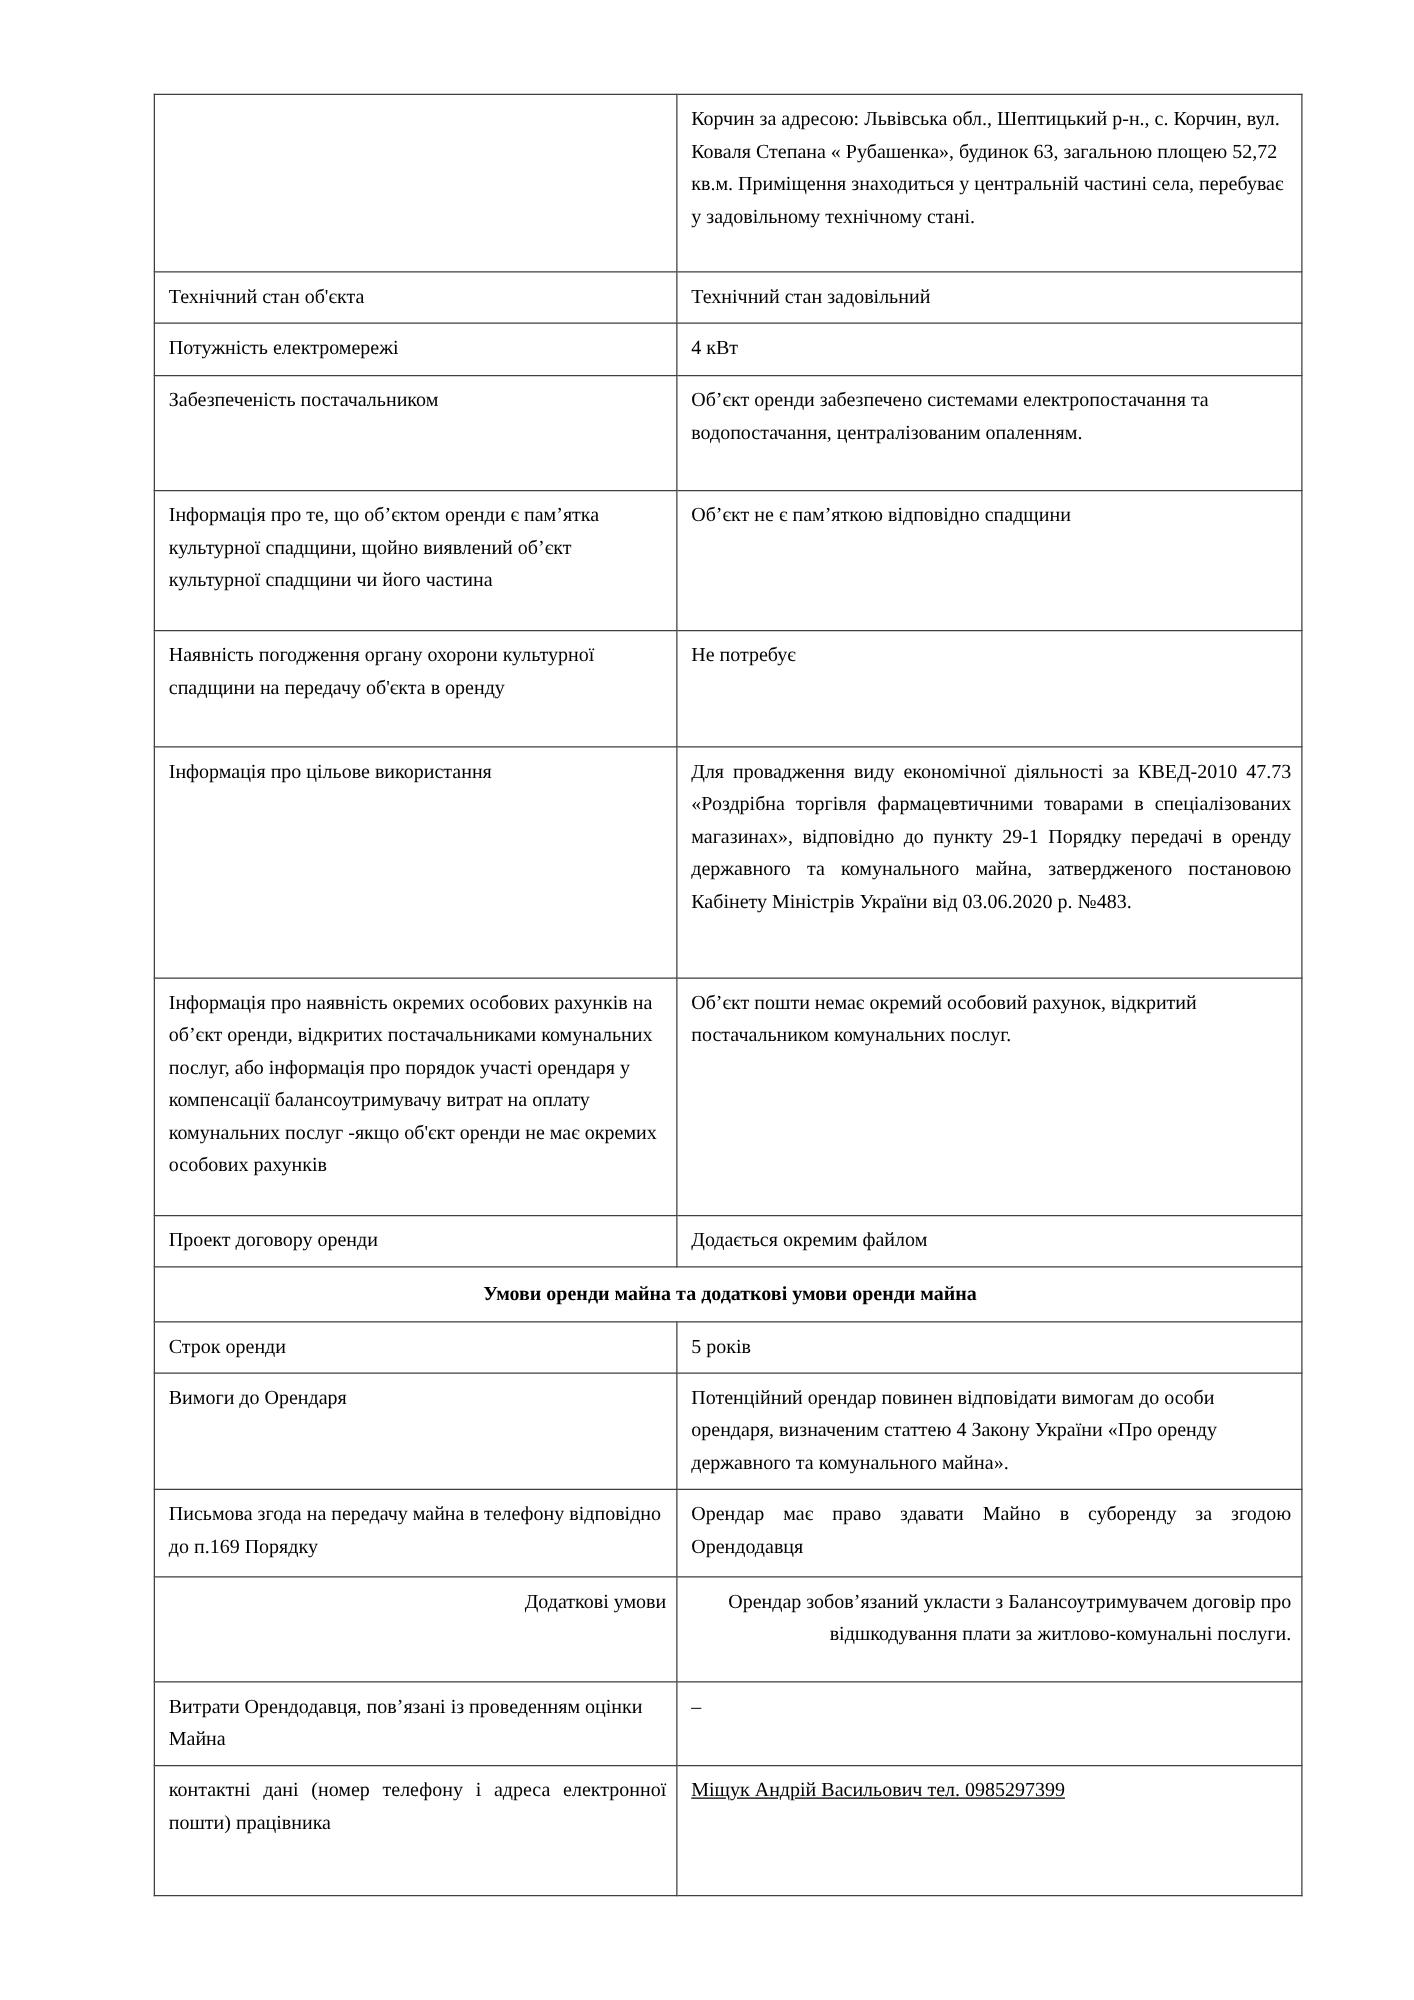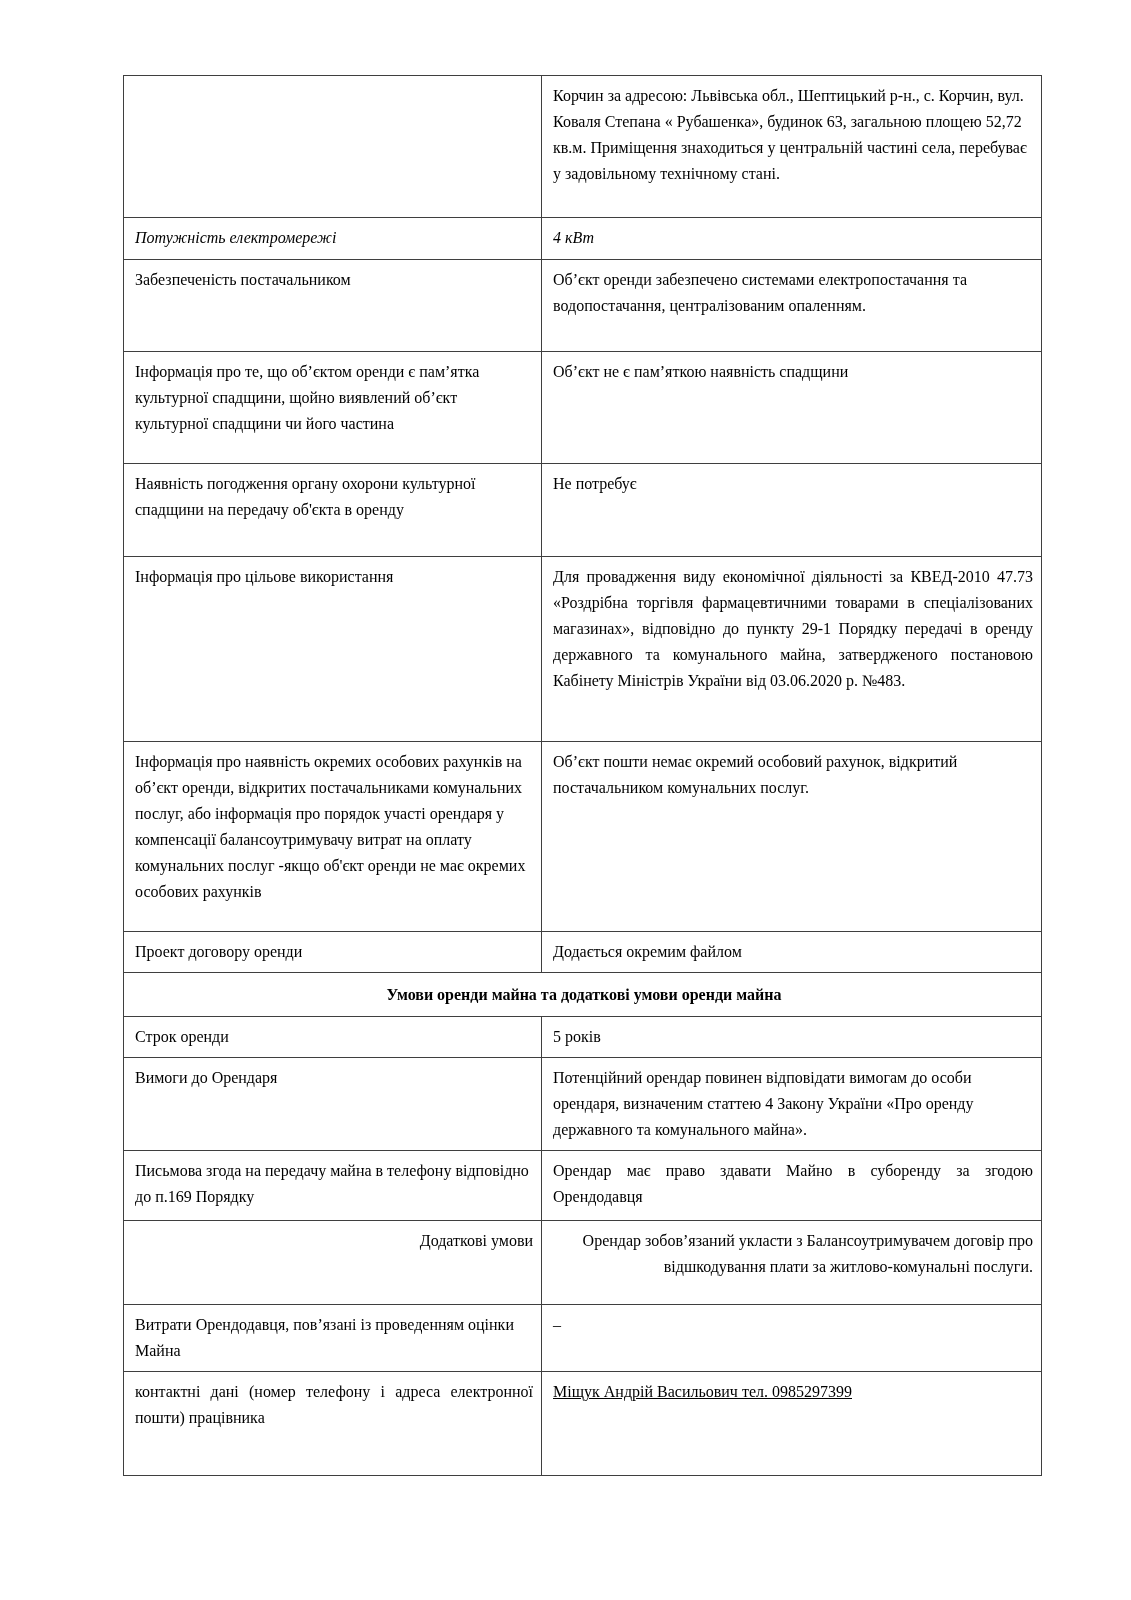--- a/index.html
+++ b/index.html
@@ -34,21 +34,21 @@
   .section-cell {
     text-align: center;
     font-weight: bold;
     vertical-align: middle;
     padding-top: 8px;
     padding-bottom: 8px;
   }
   
   tr.r0  td { height: 142px; }
   tr.r1  td { height: 40px; }
-  tr.r2  td { height: 42px; font-style: italic; }
+  tr.r2  td { height: 42px; }
   tr.r3  td { height: 92px; }
   tr.r4  td { height: 112px; }
   tr.r5  td { height: 93px; }
   tr.r6  td { height: 185px; }
   tr.r7  td { height: 190px; }
   tr.r8  td { height: 30px; }
   tr.sec td { height: 44px; }
   tr.r9  td { height: 30px; }
   tr.r10 td { height: 90px; }
   tr.r11 td { height: 70px; }
@@ -63,31 +63,35 @@
   <table class="lease">
     <colgroup>
         <col class="c1">
         <col class="c2">
       </colgroup>
     <tbody>
       <tr class="r0">
         <td></td>
         <td>Корчин за адресою: Львівська обл., Шептицький р-н., с. Корчин, вул. Коваля Степана « Рубашенка», будинок 63, загальною площею 52,72 кв.м. Приміщення знаходиться у центральній частині села, перебуває у задовільному технічному стані.</td>
       </tr>
+      <tr class="r1">
+        <td>Технічний стан об'єкта</td>
+        <td>Технічний стан задовільний</td>
+      </tr>
       <tr class="r2">
         <td>Потужність електромережі</td>
         <td>4 кВт</td>
       </tr>
       <tr class="r3">
         <td>Забезпеченість постачальником</td>
         <td>Об’єкт оренди забезпечено системами електропостачання та водопостачання, централізованим опаленням.</td>
       </tr>
       <tr class="r4">
         <td>Інформація про те, що об’єктом оренди є пам’ятка культурної спадщини, щойно виявлений об’єкт культурної спадщини чи його частина</td>
-        <td>Об’єкт не є пам’яткою наявність спадщини</td>
+        <td>Об’єкт не є пам’яткою відповідно спадщини</td>
       </tr>
       <tr class="r5">
         <td>Наявність погодження органу охорони культурної спадщини на передачу об'єкта в оренду</td>
         <td>Не потребує</td>
       </tr>
       <tr class="r6">
         <td>Інформація про цільове використання</td>
         <td class="just">Для провадження виду економічної діяльності за КВЕД-2010 47.73 «Роздрібна торгівля фармацевтичними товарами в спеціалізованих магазинах», відповідно до пункту 29-1 Порядку передачі в оренду державного та комунального майна, затвердженого постановою Кабінету Міністрів України від 03.06.2020 р. №483.</td>
       </tr>
       <tr class="r7">

